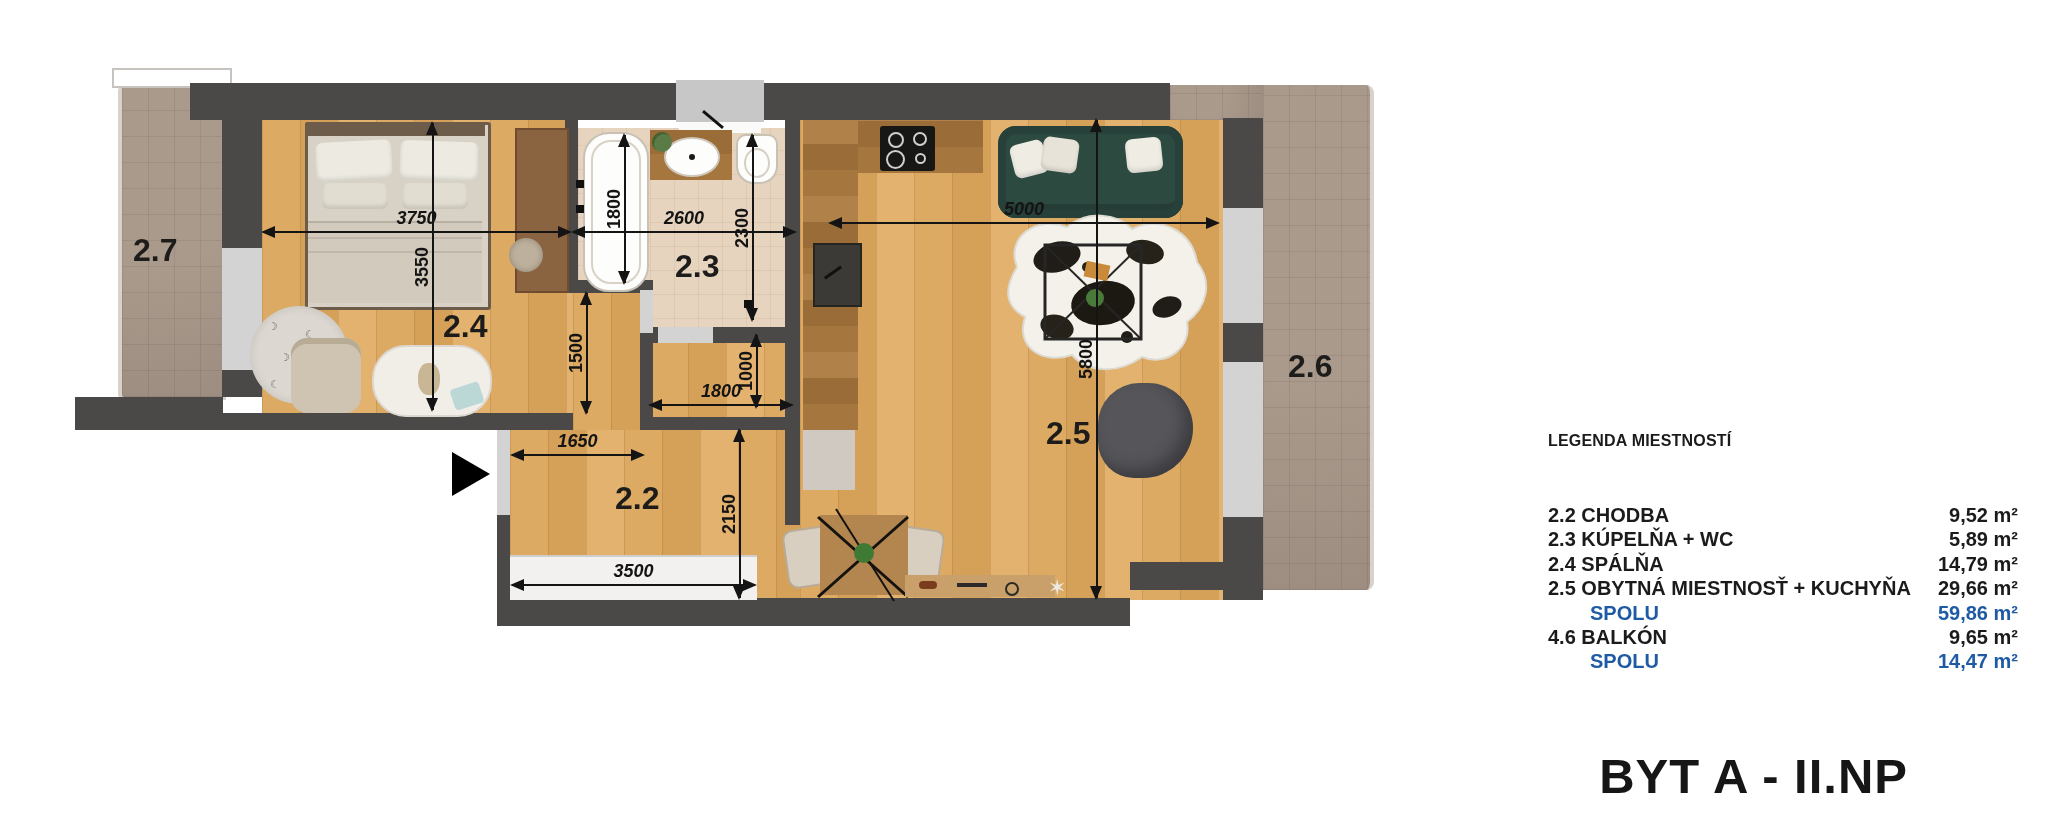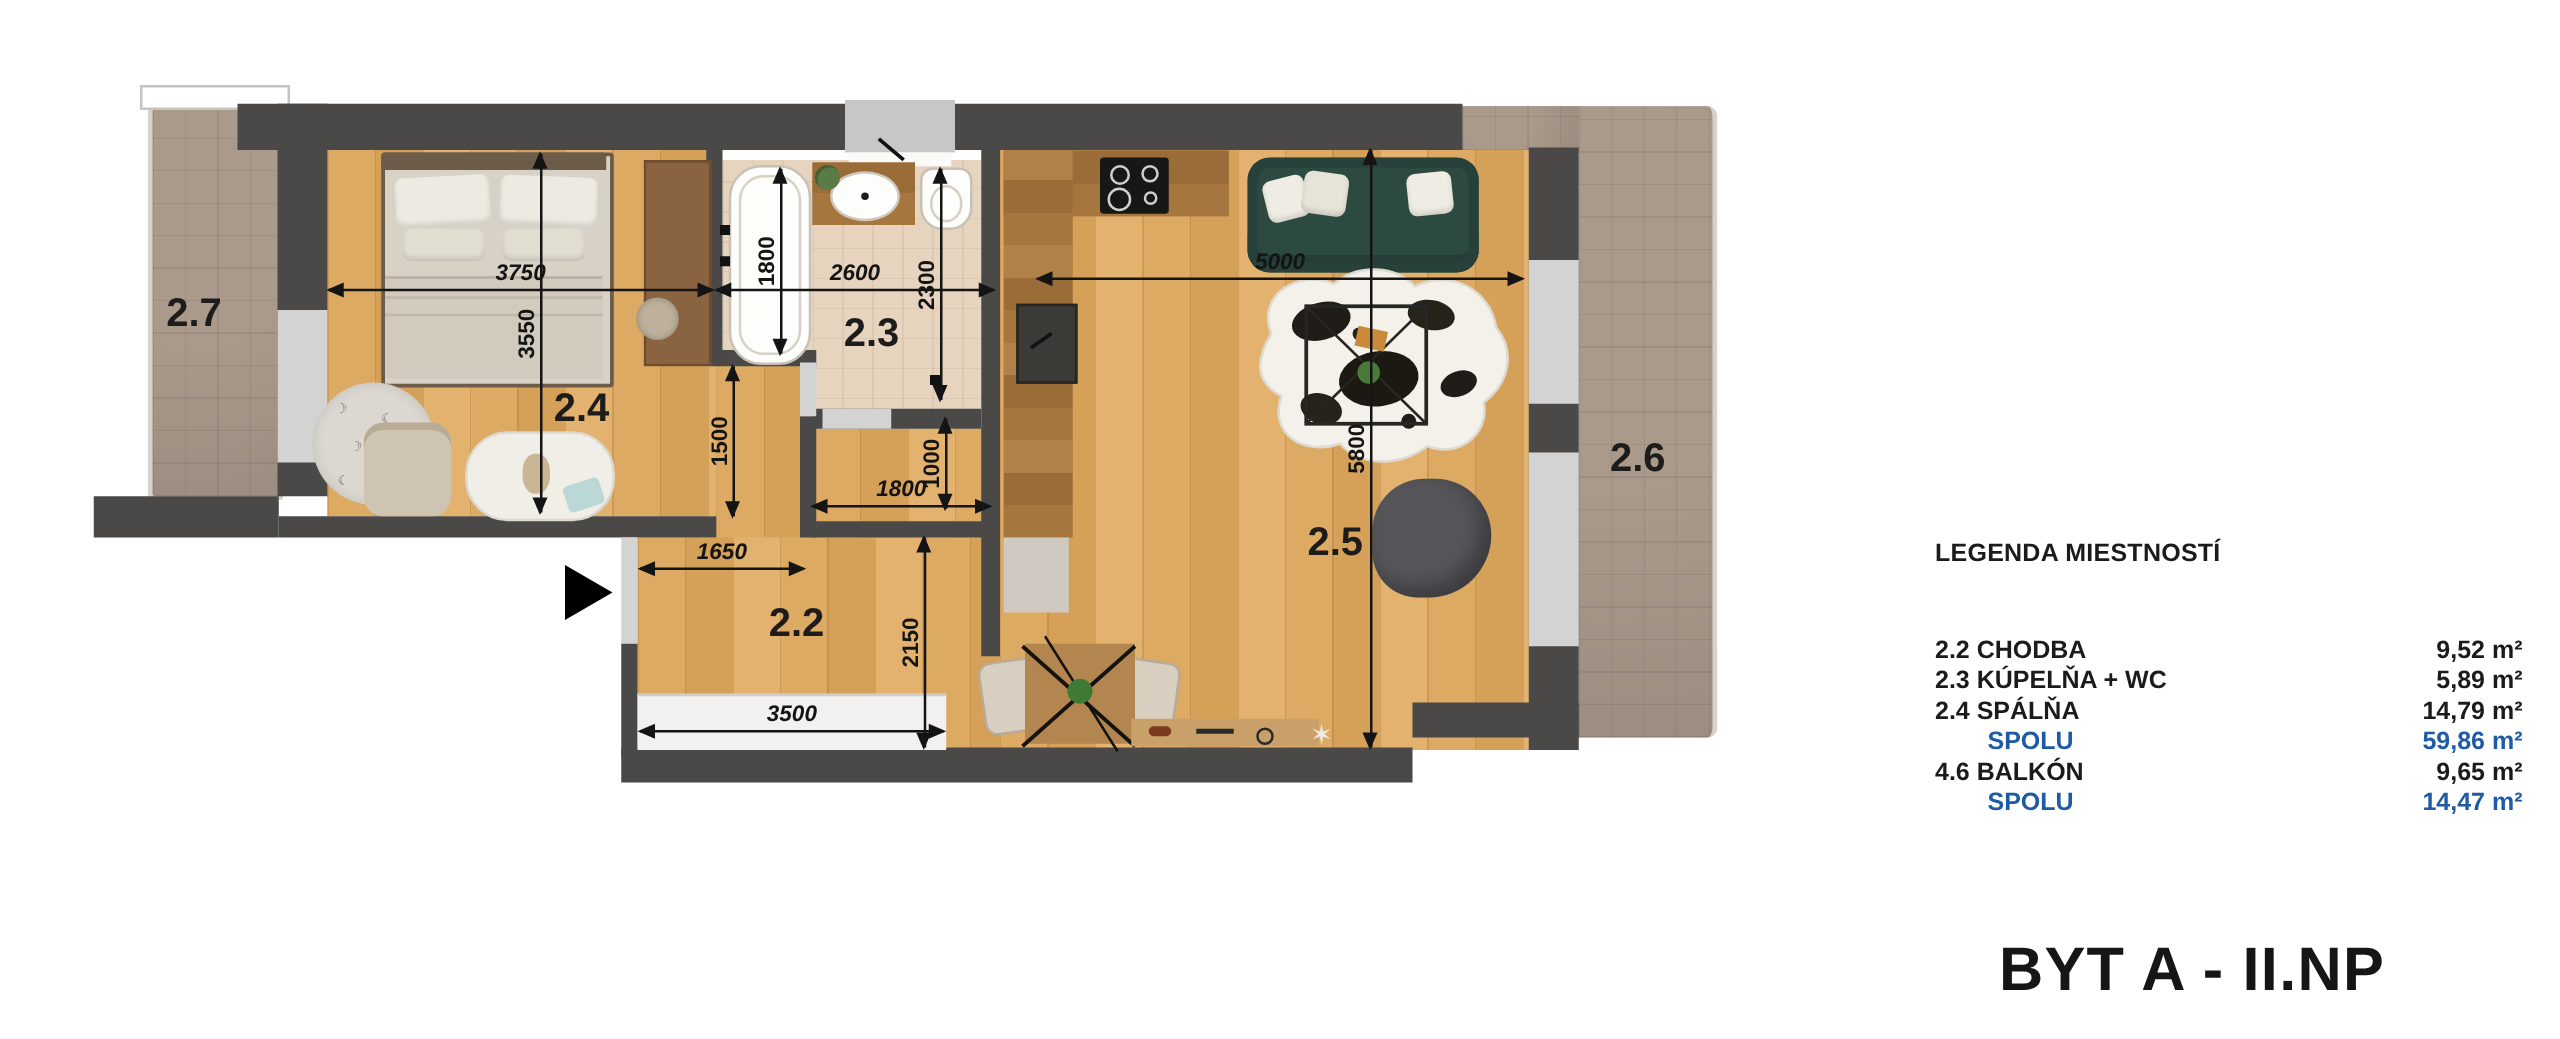--- a/index.html
+++ b/index.html
@@ -35,21 +35,21 @@
   .dl{position:absolute;font-weight:bold;font-size:18px;color:#141414;white-space:nowrap;}
   .hdim .dl{left:50%;transform:translateX(-50%);bottom:4px;font-style:italic;}
   .vdim .dl{top:50%;left:-12px;transform:translate(-50%,-50%) rotate(-90deg);}
   
   .room-label{position:absolute;font-weight:bold;font-size:32px;color:#1d1c1a;}
   
   .white-fix{position:absolute;background:#fdfdfc;border:2px solid #c8c1b5;}
   .pillow{position:absolute;background:#edeae1;border-radius:7px;box-shadow:inset 0 -3px 4px rgba(0,0,0,.12);}
   
   #legend{position:absolute;left:1548px;top:432px;width:470px;color:#1b1b1b;}
-  #legend .ltitle{font-size:20px;font-weight:bold;letter-spacing:.2px;}
+  #legend .ltitle{font-size:16px;font-weight:bold;letter-spacing:.2px;}
   #legend .rows{margin-top:53px;}
   #legend .lrow{display:flex;justify-content:space-between;font-size:20px;font-weight:bold;line-height:24.4px;}
   #legend .lrow .lv{text-align:right;}
   #legend .lrow.total{color:#1e5ba4;}
   #legend .lrow.total .ll{padding-left:42px;}
   
   #main-title{position:absolute;right:140px;top:748px;font-size:49px;font-weight:bold;color:#161616;letter-spacing:1px;}
 </style>
 </head>
 <body>
@@ -276,20 +276,24 @@
           <span class="lv">9,52 m²</span>
         </div>
       <div class="lrow">
           <span class="ll">2.3 KÚPELŇA + WC</span>
           <span class="lv">5,89 m²</span>
         </div>
       <div class="lrow">
           <span class="ll">2.4 SPÁLŇA</span>
           <span class="lv">14,79 m²</span>
         </div>
+      <div class="lrow">
+          <span class="ll">2.5 OBYTNÁ MIESTNOSŤ + KUCHYŇA</span>
+          <span class="lv">29,66 m²</span>
+        </div>
       <div class="lrow total">
           <span class="ll">SPOLU</span>
           <span class="lv">59,86 m²</span>
         </div>
       <div class="lrow">
           <span class="ll">4.6  BALKÓN</span>
           <span class="lv">9,65 m²</span>
         </div>
       <div class="lrow total">
           <span class="ll">SPOLU</span>

